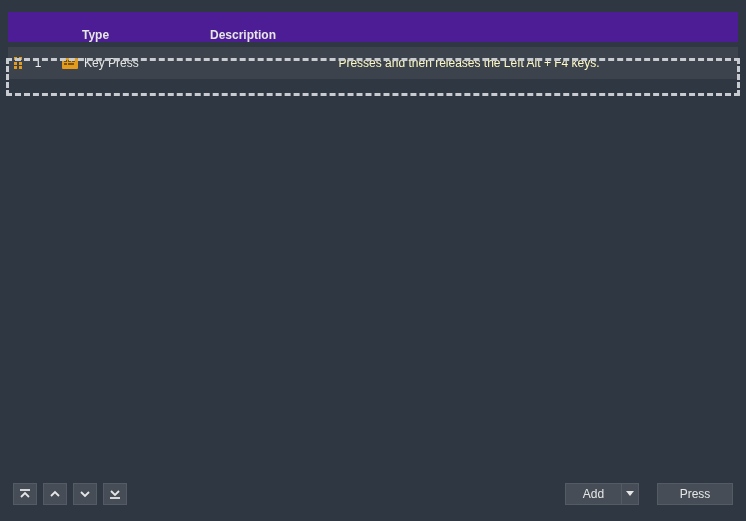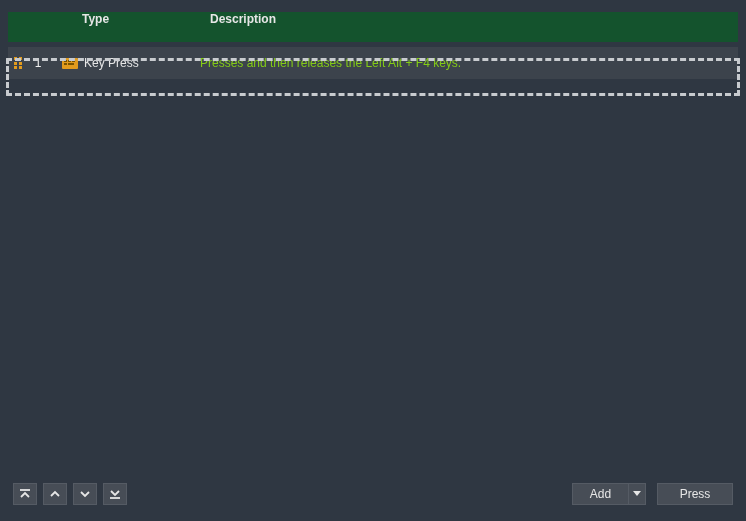--- a/index.html
+++ b/index.html
@@ -11,22 +11,22 @@
       font-size: 12px;
       color: #e6e6e6;
       overflow: hidden;
       position: relative;
     }
     .table-area {
       position: relative;
     }
     .header-row {
       display: flex;
-      align-items: flex-start;
-      background: #14532d;
+      align-items: flex-end;
+      background: #4c1d95;
       height: 30px;
       margin-top: 12px;
       margin-left: 8px;
       margin-right: 8px;
     }
     .col-handle { width: 30px; }
     .col-index { width: 28px; text-align: center; }
     .col-type { width: 140px; padding-left: 16px; font-weight: 600; }
     .col-desc { flex: 1; padding-left: 4px; font-weight: 600; }
     .data-row {
@@ -73,21 +73,21 @@
       content: "";
       position: absolute;
       top: 2px; left: 2px; right: 2px; bottom: 2px;
       background:
         linear-gradient(#7a5400 0 0) 0 0/3px 2px no-repeat,
         linear-gradient(#7a5400 0 0) 4px 0/3px 2px no-repeat,
         linear-gradient(#7a5400 0 0) 8px 0/3px 2px no-repeat,
         linear-gradient(#7a5400 0 0) 0 3px/3px 2px no-repeat,
         linear-gradient(#7a5400 0 0) 4px 3px/6px 2px no-repeat;
     }
-    .row-desc { flex: 1; color: #84cc16; }
+    .row-desc { flex: 1; color: #fef9c3; text-align: center; }
     .dashed-select {
       position: absolute;
       pointer-events: none;
       border: 3px dashed #c8cbcf;
       left: 6px;
       right: 6px;
       top: 46px;
       height: 38px;
       border-radius: 1px;
     }
@@ -105,21 +105,21 @@
       width: 24px; height: 22px;
       background: #474d56;
       border: 1px solid #555b64;
       display: flex;
       align-items: center;
       justify-content: center;
       color: #e6e6e6;
       cursor: pointer;
     }
     .arrow-btn svg { width: 14px; height: 14px; fill: none; stroke: #e6e6e6; stroke-width: 1.8; }
-    .action-group { display: flex; gap: 11px; align-items: center; }
+    .action-group { display: flex; gap: 18px; align-items: center; }
     .btn {
       height: 22px;
       min-width: 76px;
       background: #474d56;
       border: 1px solid #555b64;
       color: #e6e6e6;
       font-size: 12px;
       display: flex;
       align-items: center;
       justify-content: center;

